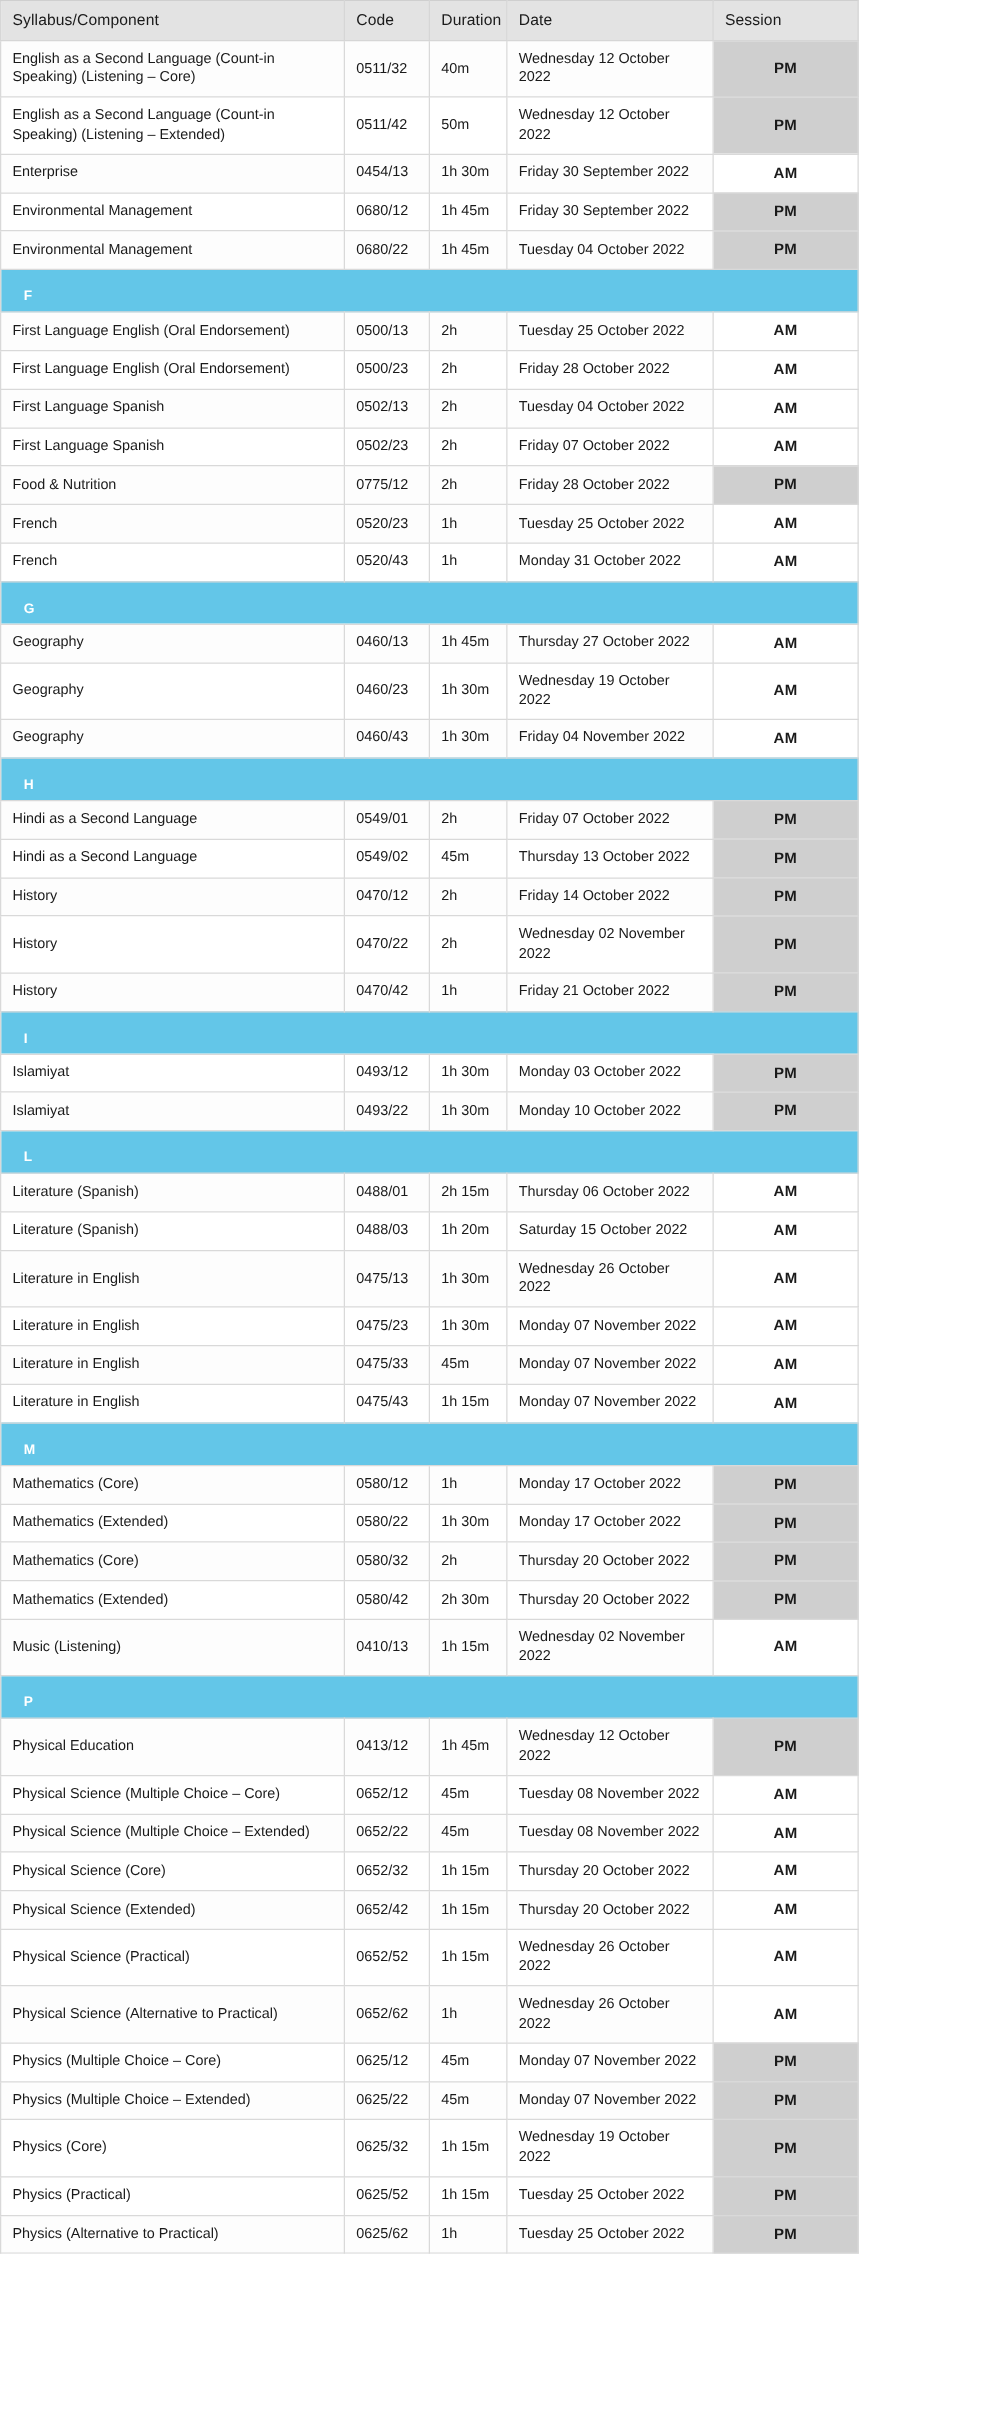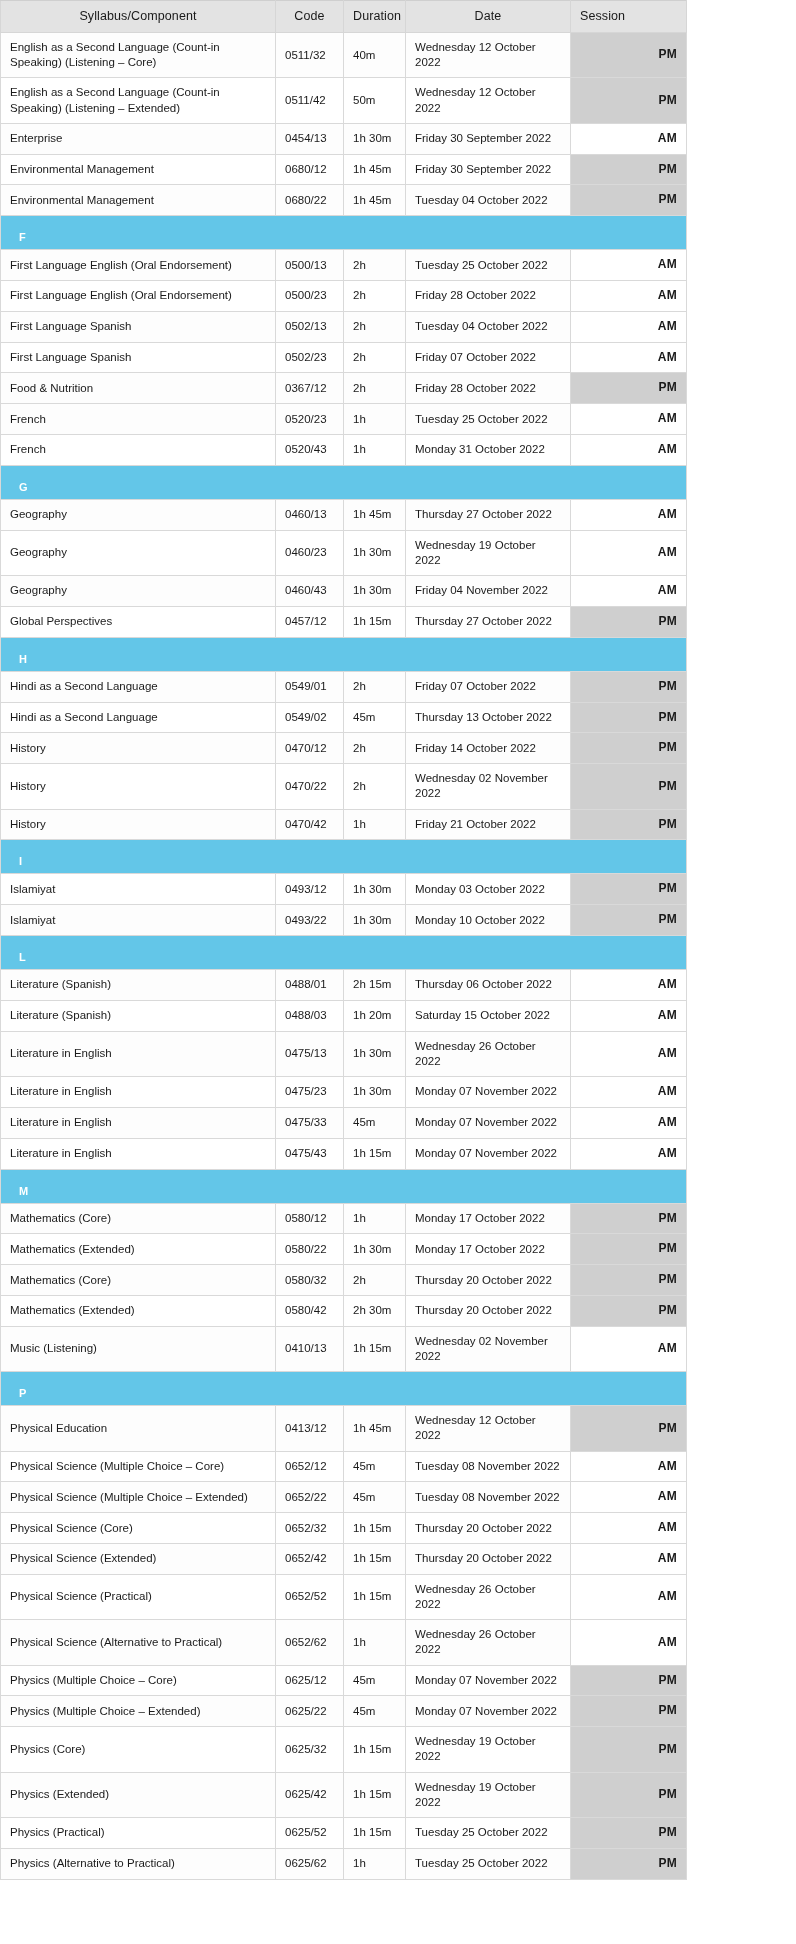--- a/index.html
+++ b/index.html
@@ -23,42 +23,42 @@
   #timetable col.c-code     { width: 68px;  }
   #timetable col.c-duration { width: 62px;  }
   #timetable col.c-date     { width: 165px; }
   #timetable col.c-session  { width: 116px; }
 
   #timetable thead th {
     background: #e3e3e3;
     color: #1a1a1a;
     font-weight: normal;
     font-size: 12.5px;
-    text-align: center;
+    text-align: left;
     padding: 8px 9px 9px 9px;
     border: 1px solid #d6d6d6;
     border-top: 1px solid #cfcfcf;
     vertical-align: middle;
     letter-spacing: .1px;
   }
   #timetable thead th.th-session { text-align: left; }
 
   #timetable tbody td {
     border: 1px solid #d9d9d9;
     padding: 7px 9px;
     vertical-align: middle;
     line-height: 1.32;
     background: #fdfdfd;
   }
   #timetable tbody tr.row-alt td { background: #ffffff; }
 
   td.cell-code, td.cell-duration { white-space: nowrap; }
   td.cell-date { }
   td.cell-session {
-    text-align: right;
+    text-align: center;
     font-weight: bold;
     font-size: 12px;
     letter-spacing: .3px;
   }
   td.cell-session.session-pm { background: #cfcfcf !important; }
   td.cell-session.session-am { background: #ffffff !important; margin-left: 43px; }
 
   tr.letter-row td {
     background: #63c6e8 !important;
     border: 1px solid #63c6e8;
@@ -168,21 +168,21 @@
         </tr>
         <tr class="row-alt">
           <td class="cell-syllabus">First Language Spanish</td>
           <td class="cell-code">0502/23</td>
           <td class="cell-duration">2h</td>
           <td class="cell-date">Friday 07 October 2022</td>
           <td class="cell-session session-am">AM</td>
         </tr>
         <tr class="">
           <td class="cell-syllabus">Food &amp; Nutrition</td>
-          <td class="cell-code">0367/12</td>
+          <td class="cell-code">0775/12</td>
           <td class="cell-duration">2h</td>
           <td class="cell-date">Friday 28 October 2022</td>
           <td class="cell-session session-pm">PM</td>
         </tr>
         <tr class="">
           <td class="cell-syllabus">French</td>
           <td class="cell-code">0520/23</td>
           <td class="cell-duration">1h</td>
           <td class="cell-date">Tuesday 25 October 2022</td>
           <td class="cell-session session-am">AM</td>
@@ -215,27 +215,20 @@
           <td class="cell-date">Wednesday 19 October 2022</td>
           <td class="cell-session session-am">AM</td>
         </tr>
         <tr class="">
           <td class="cell-syllabus">Geography</td>
           <td class="cell-code">0460/43</td>
           <td class="cell-duration">1h 30m</td>
           <td class="cell-date">Friday 04 November 2022</td>
           <td class="cell-session session-am">AM</td>
         </tr>
-        <tr class="row-alt">
-          <td class="cell-syllabus">Global Perspectives</td>
-          <td class="cell-code">0457/12</td>
-          <td class="cell-duration">1h 15m</td>
-          <td class="cell-date">Thursday 27 October 2022</td>
-          <td class="cell-session session-pm">PM</td>
-        </tr>
         <tr class="letter-row">
           <td colspan="5">
             <div class="letter-band">
               <span class="letter">H</span>
             </div>
           </td>
         </tr>
         <tr class="">
           <td class="cell-syllabus">Hindi as a Second Language</td>
           <td class="cell-code">0549/01</td>
@@ -453,27 +446,20 @@
           <td class="cell-date">Monday 07 November 2022</td>
           <td class="cell-session session-pm">PM</td>
         </tr>
         <tr class="row-alt">
           <td class="cell-syllabus">Physics (Core)</td>
           <td class="cell-code">0625/32</td>
           <td class="cell-duration">1h 15m</td>
           <td class="cell-date">Wednesday 19 October 2022</td>
           <td class="cell-session session-pm">PM</td>
         </tr>
-        <tr class="">
-          <td class="cell-syllabus">Physics (Extended)</td>
-          <td class="cell-code">0625/42</td>
-          <td class="cell-duration">1h 15m</td>
-          <td class="cell-date">Wednesday 19 October 2022</td>
-          <td class="cell-session session-pm">PM</td>
-        </tr>
         <tr class="row-alt">
           <td class="cell-syllabus">Physics (Practical)</td>
           <td class="cell-code">0625/52</td>
           <td class="cell-duration">1h 15m</td>
           <td class="cell-date">Tuesday 25 October 2022</td>
           <td class="cell-session session-pm">PM</td>
         </tr>
         <tr class="">
           <td class="cell-syllabus">Physics (Alternative to Practical)</td>
           <td class="cell-code">0625/62</td>

